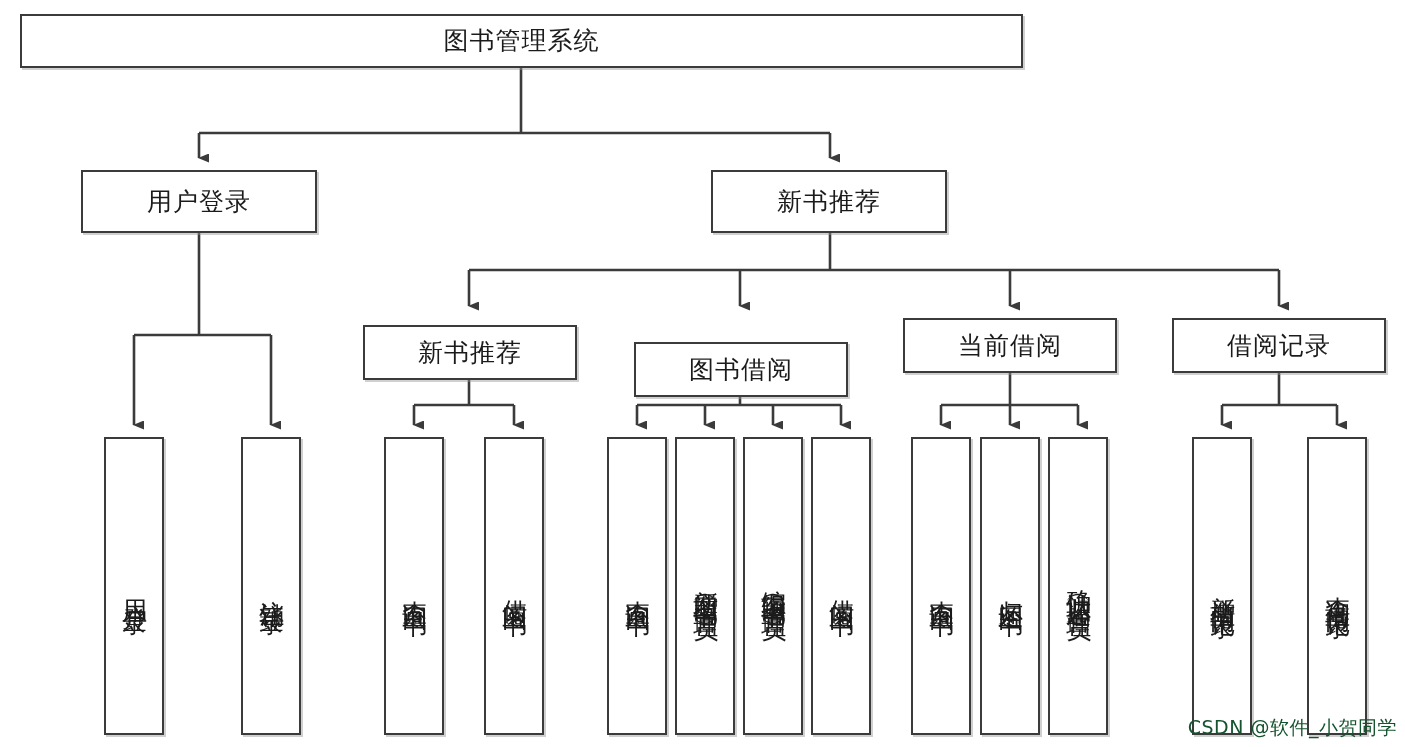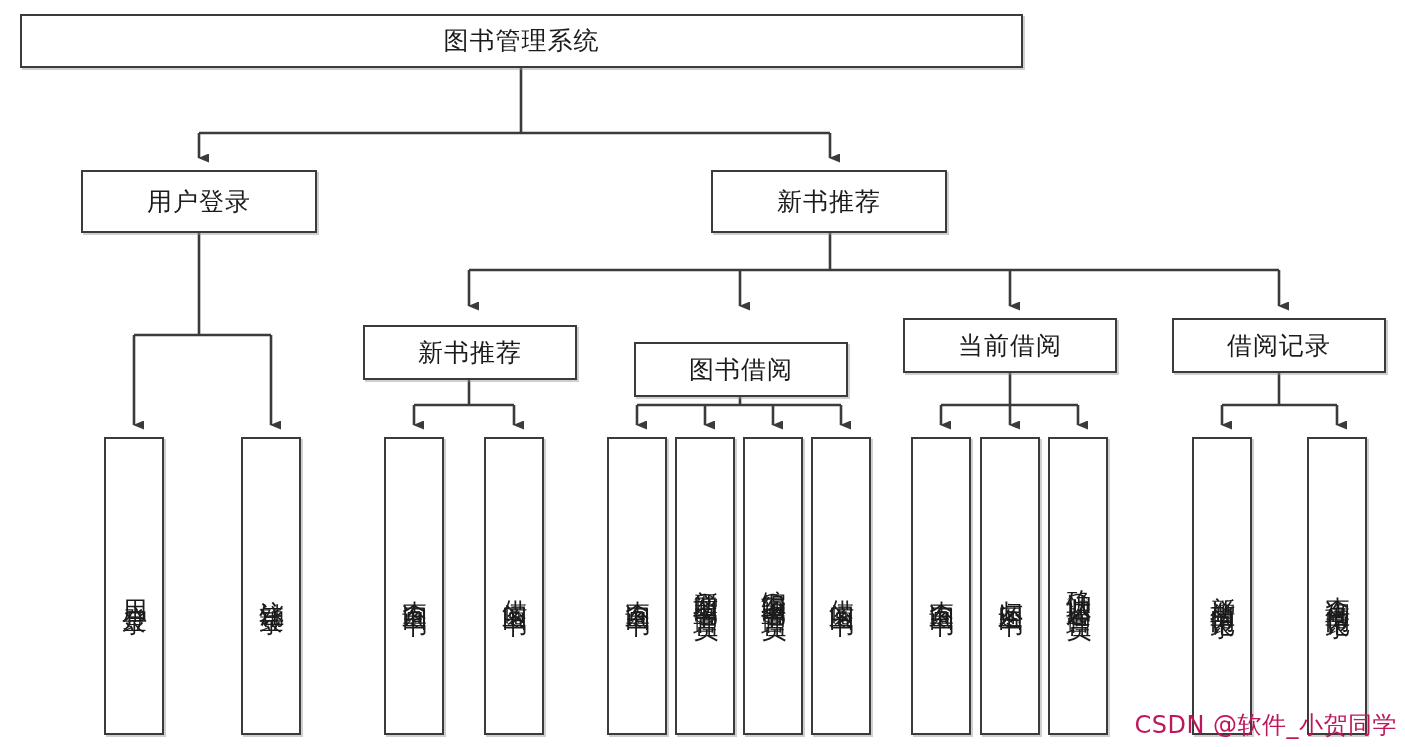--- a/index.html
+++ b/index.html
@@ -50,22 +50,22 @@
   }
   .node.vert .label {
     writing-mode: vertical-rl;
     text-orientation: upright;
     white-space: nowrap;
   }
   #watermark {
     position: absolute;
     right: 8px;
     bottom: 6px;
-    font-size: 24px;
-    color: #be185d;
+    font-size: 19px;
+    color: #14532d;
     letter-spacing: 0.5px;
     white-space: nowrap;
   }
 </style>
 </head>
 <body>
 
 <div id="canvas">
 
   <svg class="edges" viewBox="0 0 1405 747">

